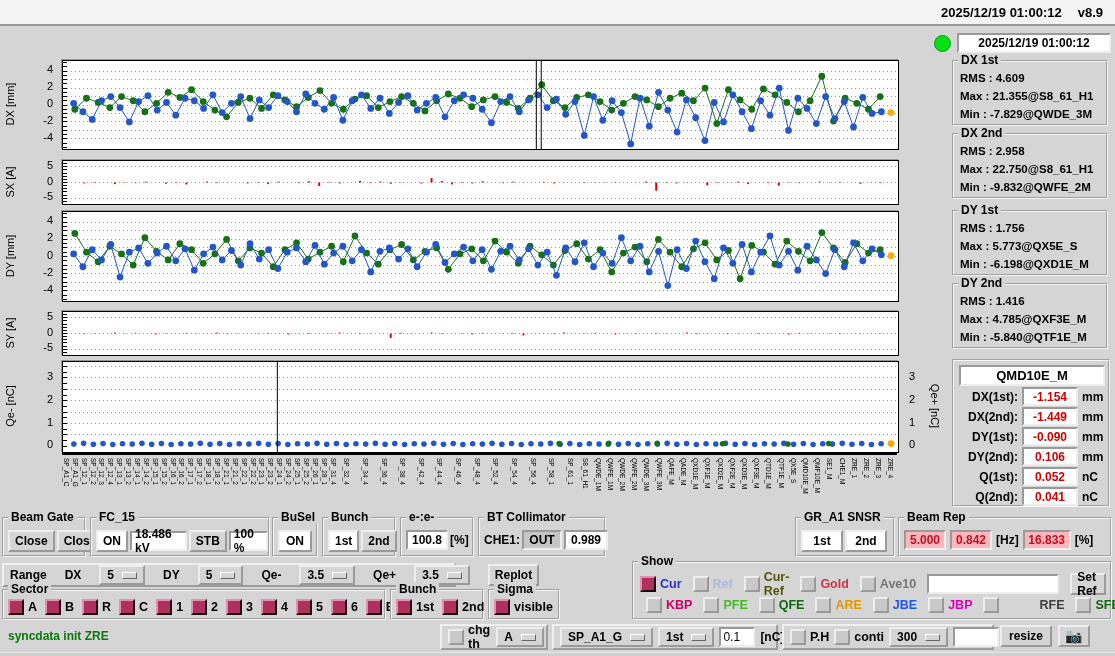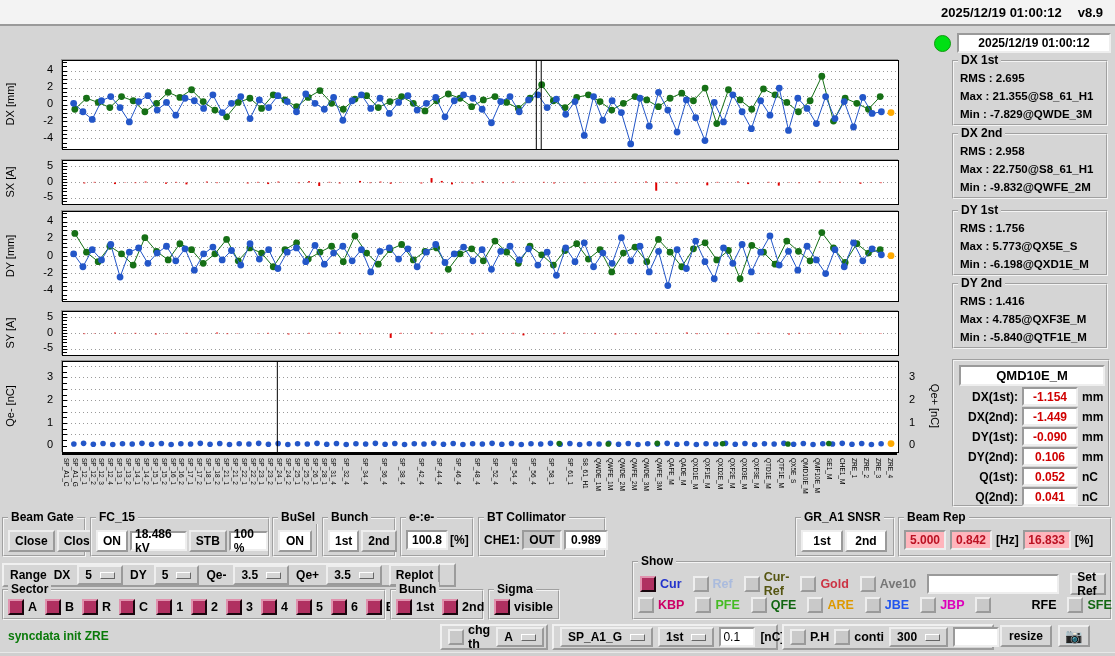--- a/index.html
+++ b/index.html
@@ -881,21 +881,21 @@
       <span style="left: 776.083px;">CHE1_M</span>
       <span style="left: 788.287px;">ZRE_1</span>
       <span style="left: 800.49px;">ZRE_2</span>
       <span style="left: 812.694px;">ZRE_3</span>
       <span style="left: 824.898px;">ZRE_4</span>
     </div>
 
   <div class="statcol">
       <div class="sgroup">
         <span class="glabel">DX 1st</span>
-        <div class="srow">RMS :  2.695</div>
+        <div class="srow">RMS :  4.609</div>
         <div class="srow">Max :  21.355@S8_61_H1</div>
         <div class="srow">Min :  -7.829@QWDE_3M</div>
       </div>
       <div class="sgroup">
         <span class="glabel">DX 2nd</span>
         <div class="srow">RMS :  2.958</div>
         <div class="srow">Max :  22.750@S8_61_H1</div>
         <div class="srow">Min :  -9.832@QWFE_2M</div>
       </div>
       <div class="sgroup">
@@ -1003,21 +1003,21 @@
     <span class="glabel">Beam Rep</span>
     <div class="grow" style="gap:4px">
       <span class="val pink" style="width:42px">5.000</span>
       <span class="val pink" style="width:42px">0.842</span>
       <span class="lbl">[Hz]</span>
       <span class="val pink" style="width:48px">16.833</span>
       <span class="lbl">[%]</span>
     </div>
   </div>
 
-  <div class="panel" style="left:2px;top:535px;width:454px;height:24px;gap:7px">
+  <div class="panel" style="left:2px;top:535px;width:454px;height:24px;gap:18px">
     <span class="lbl">Range</span>
     <span class="lbl">DX</span>
     <span class="dd">
         <span>5</span>
         <span class="ddbar"></span>
       </span>
     <span class="lbl">DY</span>
     <span class="dd">
         <span>5</span>
         <span class="ddbar"></span>
@@ -1126,21 +1126,21 @@
           <span class="cb"></span>
           <span style="color: rgb(204, 51, 68);">Gold</span>
         </span>
         <span class="cbitem">
           <span class="cb"></span>
           <span style="color: rgb(119, 119, 119);">Ave10</span>
         </span>
         <input class="tinput" style="width: 124px; margin-left: auto;">
       <span class="btn">Set Ref</span>
     </div>
-    <div class="showrow" style="left:4px;top:34px;width:466px" id="show-row2">
+    <div class="showrow" style="left:12px;top:34px;width:466px" id="show-row2">
         <span class="cbitem">
           <span class="cb"></span>
           <span style="color: rgb(204, 0, 102);">KBP</span>
         </span>
         <span class="cbitem">
           <span class="cb"></span>
           <span style="color: rgb(68, 187, 34);">PFE</span>
         </span>
         <span class="cbitem">
           <span class="cb"></span>
@@ -1153,21 +1153,21 @@
         <span class="cbitem">
           <span class="cb"></span>
           <span style="color: rgb(34, 85, 238);">JBE</span>
         </span>
         <span class="cbitem">
           <span class="cb"></span>
           <span style="color: rgb(221, 0, 187);">JBP</span>
         </span>
         <span class="cbitem">
           <span class="cb"></span>
-          <span style="color: #000000; padding-left: 36px;">RFE</span>
+          <span style="color: #404040; padding-left: 36px;">RFE</span>
         </span>
         <span class="cbitem">
           <span class="cb"></span>
           <span style="color: rgb(17, 102, 17);">SFE</span>
         </span>
         <span class="cbitem">
           <span class="cb"></span>
           <span style="color: rgb(221, 170, 0);">ZRE</span>
         </span>
       </div>

